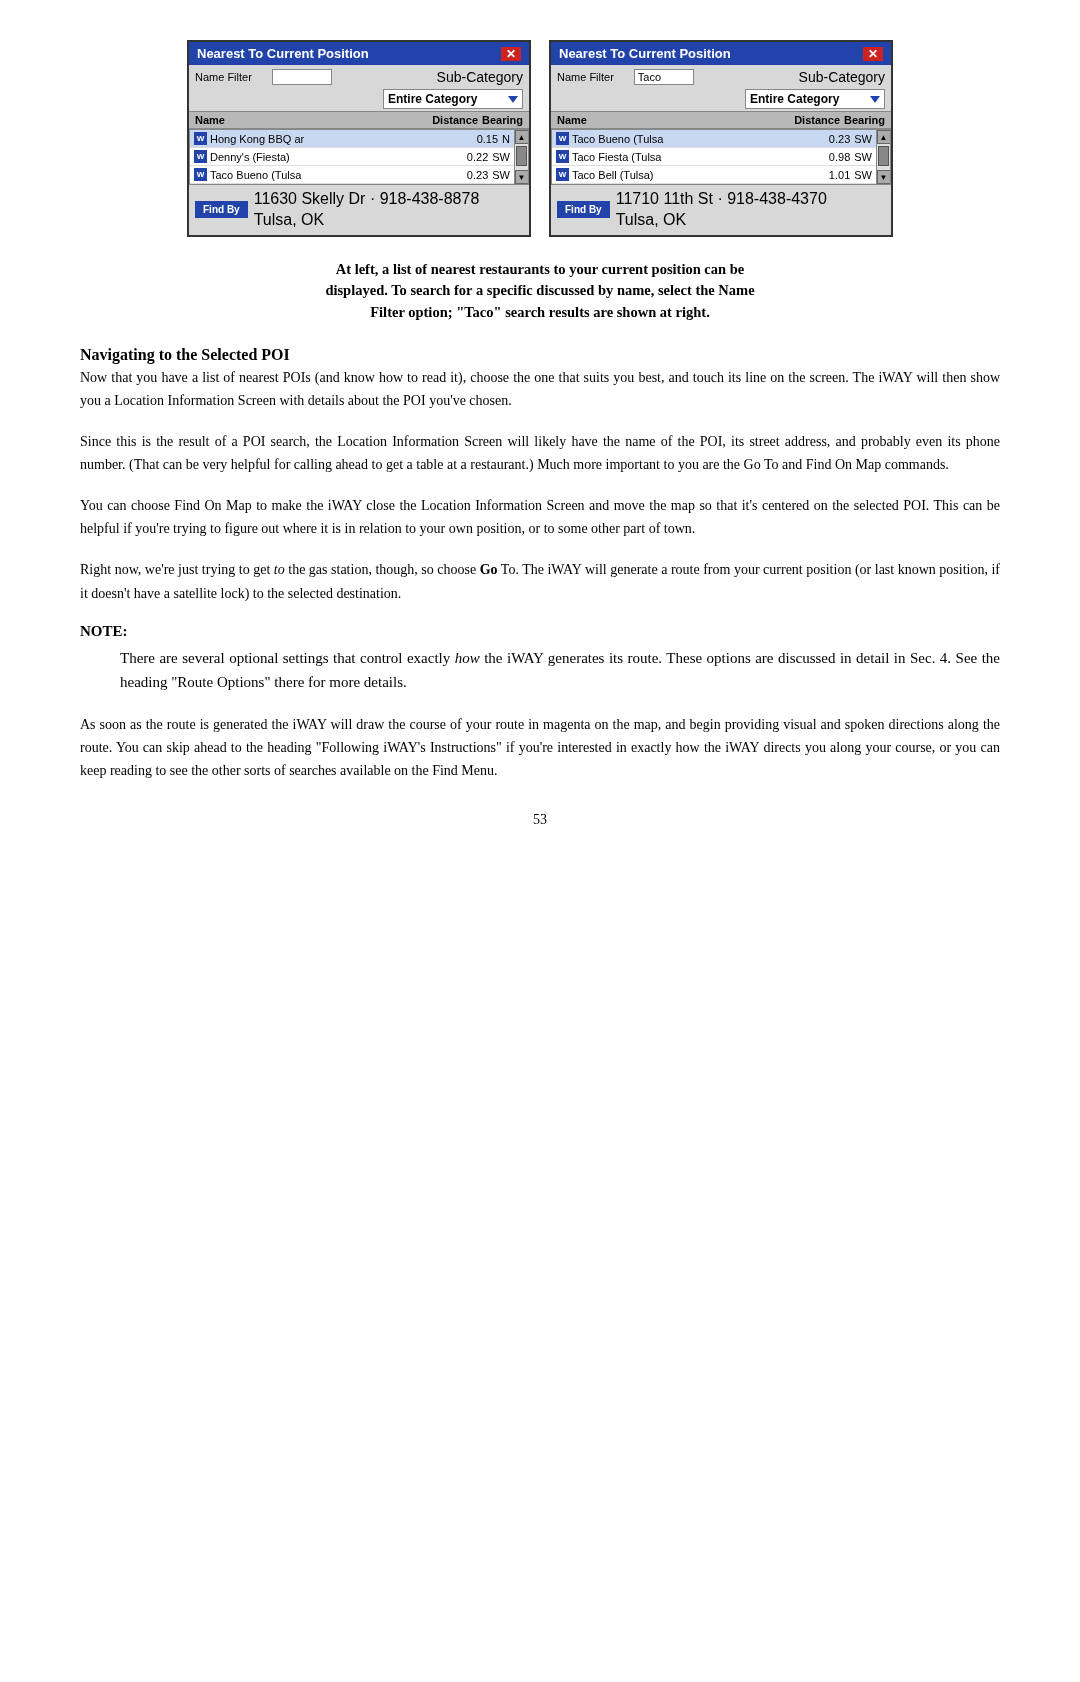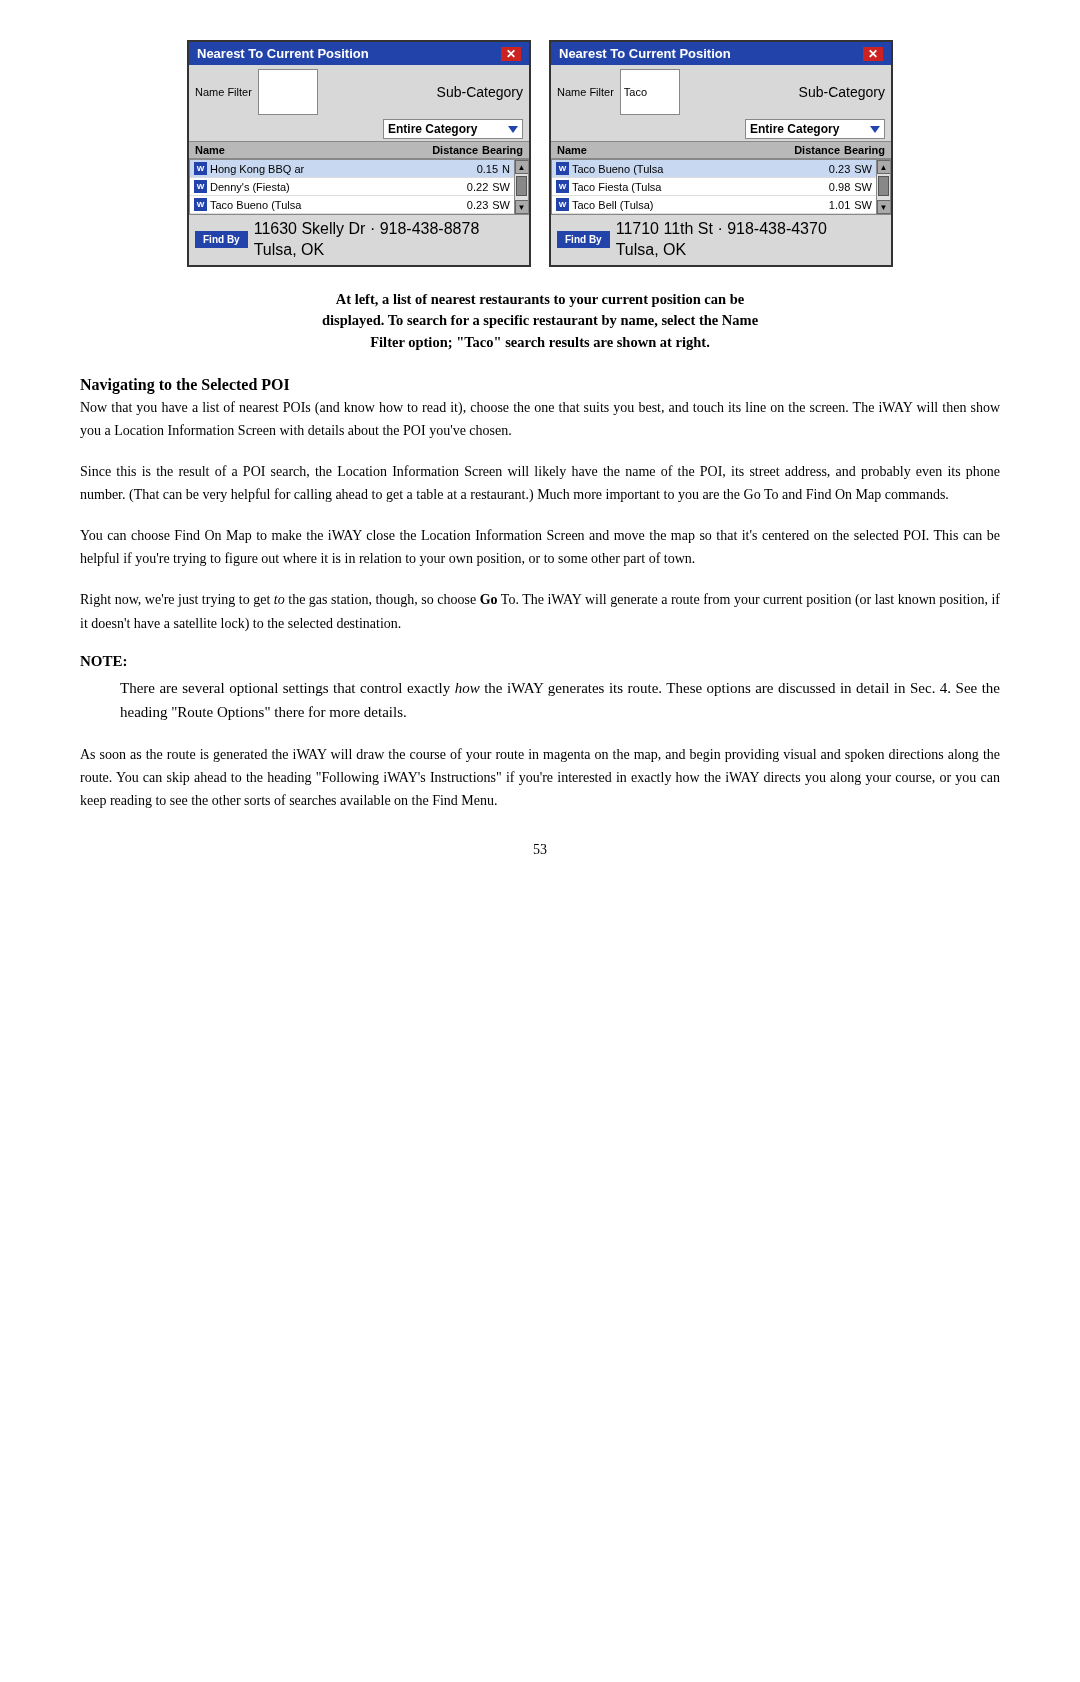--- a/index.html
+++ b/index.html
@@ -46,40 +46,40 @@
       font-weight: bold;
       font-size: 12px;
       padding: 0 5px;
       cursor: pointer;
     }
 
     .gps-filter-row {
       display: flex;
       align-items: center;
       padding: 4px 6px 2px 6px;
-      gap: 6px;
+      gap: 20px;
       background: #d8d8d8;
       font-size: 11px;
     }
 
     .gps-filter-label {
       font-size: 11px;
       color: #000;
     }
 
     .gps-subcategory-label {
       font-size: 14px;
       color: #000;
       margin-left: auto;
     }
 
     .gps-name-filter-input {
       border: 1px solid #888;
       background: #fff;
-      padding: 16px 3px;
+      padding: 1px 3px;
       font-size: 11px;
       width: 60px;
     }
 
     .gps-category-row {
       display: flex;
       justify-content: flex-end;
       align-items: center;
       padding: 2px 6px;
       background: #d8d8d8;
@@ -396,21 +396,21 @@
         <span>11710 11th St · 918-438-4370</span><br>
         <span>Tulsa, OK</span>
       </div>
     </div>
   </div>
 
 </div>
 
 <p class="caption-text">
   <span>At left, a list of nearest restaurants to your current position can be</span><br>
-  <span>displayed. To search for a specific restaurant by name, select the Name</span><br>
+  <span>displayed. To search for a specific discussed by name, select the Name</span><br>
   <span>Filter option; "Taco" search results are shown at right.</span>
 </p>
 
 <p class="section-heading">Navigating to the Selected POI</p>
 
 <p class="body-para">Now that you have a list of nearest POIs (and know how to read it), choose the one that suits you best, and touch its line on the screen. The iWAY will then show you a Location Information Screen with details about the POI you've chosen.</p>
 
 <p class="body-para">Since this is the result of a POI search, the Location Information Screen will likely have the name of the POI, its street address, and probably even its phone number. (That can be very helpful for calling ahead to get a table at a restaurant.) Much more important to you are the Go To and Find On Map commands.</p>
 
 <p class="body-para">You can choose Find On Map to make the iWAY close the Location Information Screen and move the map so that it's centered on the selected POI. This can be helpful if you're trying to figure out where it is in relation to your own position, or to some other part of town.</p>

